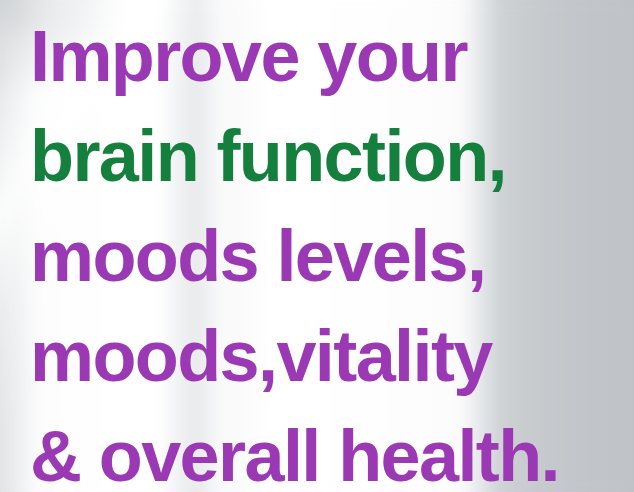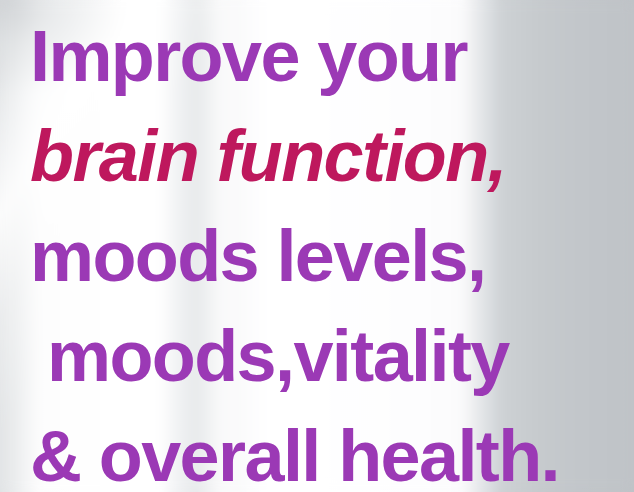--- a/index.html
+++ b/index.html
@@ -122,19 +122,19 @@
 <div id="banner">
 
   <div class="bg-layer bg-bands"></div>
   <div class="bg-layer bg-sheen"></div>
   <div class="bg-layer bg-streak"></div>
   <div class="bg-layer bg-corner"></div>
   <div class="bg-layer bg-blur"></div>
 
   <h1 class="headline">
     <span class="line line-1" style="color: rgb(155, 57, 181);">Improve your</span>
-    <span class="line line-2" style="color: #be185d; font-style: italic;">brain function,</span>
+    <span class="line line-2" style="color: #15803d;">brain function,</span>
     <span class="line line-3" style="color: rgb(155, 57, 181);">moods levels,</span>
-    <span class="line line-4" style="color: rgb(155, 57, 181); margin-left: 17px;">moods,vitality</span>
+    <span class="line line-4" style="color: rgb(155, 57, 181);">moods,vitality</span>
     <span class="line line-5" style="color: rgb(155, 57, 181);">&amp; overall health.</span>
   </h1>
 
 </div>
 
 </body></html>

